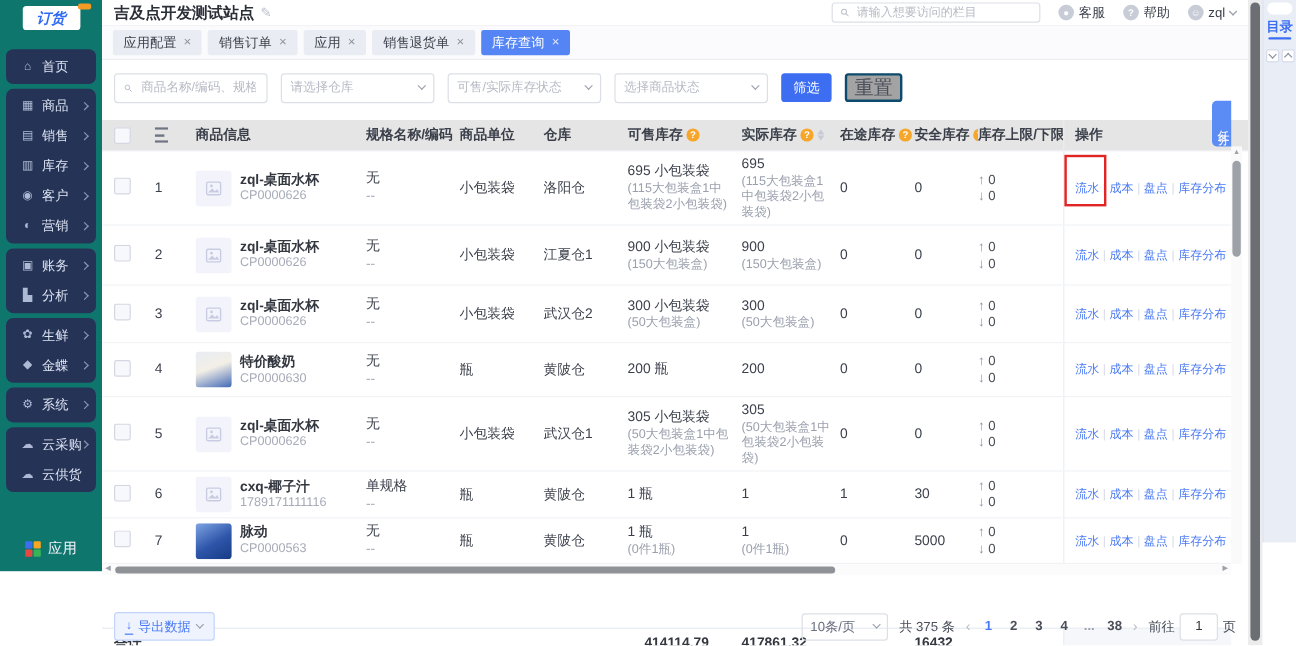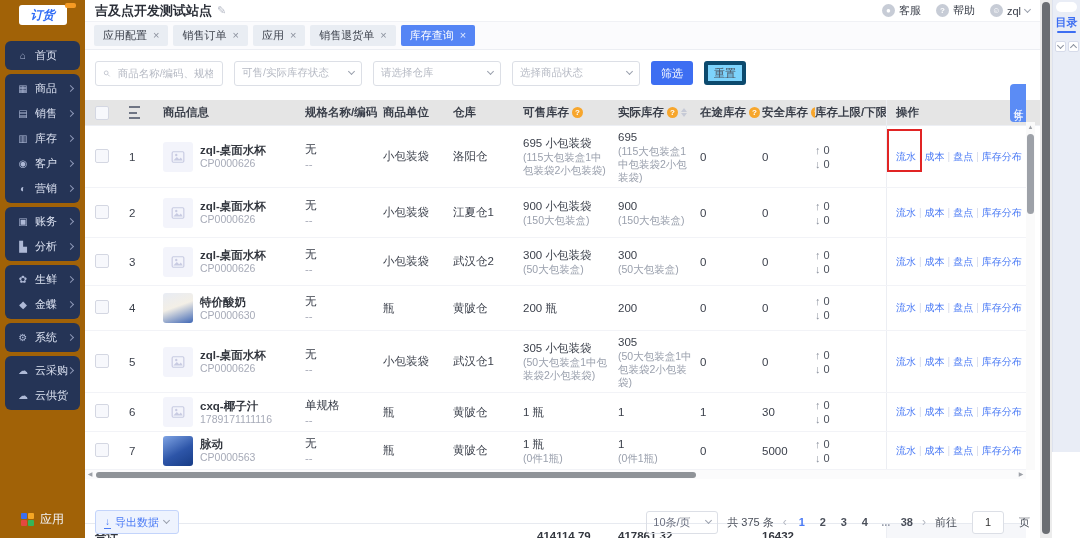--- a/index.html
+++ b/index.html
@@ -1,20 +1,20 @@
 <!DOCTYPE html>
 <html><head>
 <meta charset="utf-8">
 <style>
   html,body{margin:0;padding:0;background:#fff;}
   .app{position:relative;width:1080px;height:538px;overflow:hidden;background:#fff;
        font-family:"Liberation Sans","DejaVu Sans",sans-serif;-webkit-font-smoothing:antialiased;}
 
   
-  .sidebar{position:absolute;left:0;top:0;width:85px;height:538px;background:#a16207;}
+  .sidebar{position:absolute;left:0;top:0;width:85px;height:476px;background:#0f766e;}
   .logo-wrap{position:relative;height:32px;padding-top:5px;display:flex;justify-content:center;}
   .logo{width:48px;height:20px;background:#fff;border-radius:3px;color:#2f6bf5;font-weight:bold;
         font-style:italic;font-size:12px;display:flex;align-items:center;justify-content:center;}
   .logo-badge{position:absolute;right:9px;top:3px;width:11px;height:5px;background:#f59a23;border-radius:2px;}
   .side-menu{padding:4px 5px 0 5px;}
   .side-group{background:#253456;border-radius:6px;margin-bottom:4px;padding:2px 0;}
   .side-item{display:flex;align-items:center;height:25px;padding:0 7px 0 11px;color:#dde3f2;font-size:11px;cursor:pointer;}
   .side-ic{width:14px;color:#aeb9d6;font-size:10px;margin-right:5px;text-align:center;flex:none;}
   .side-label{white-space:nowrap;}
   .chev-r{margin-left:auto;width:4px;height:4px;border-right:1.2px solid #8b96b5;border-bottom:1.2px solid #8b96b5;transform:rotate(-45deg);flex:none;}
@@ -42,21 +42,21 @@
   .tab .tab-x{color:#8a909d;font-size:11px;line-height:1;}
   .tab.active{background:#5585f5;color:#fff;}
   .tab.active .tab-x{color:#e3ecff;}
 
   .filterbar{position:absolute;top:52px;left:0;height:42px;display:flex;align-items:center;padding:0 10px;gap:11px;}
   .f-input{display:flex;align-items:center;gap:5px;width:112px;height:23px;border:1px solid #dcdfe6;border-radius:3px;padding:0 7px;flex:none;}
   .f-input input{border:0;outline:0;width:100%;font-size:10.5px;color:#333;background:transparent;}
   .f-input input::placeholder{color:#b6bac4;}
   .f-select{display:flex;align-items:center;width:112px;height:23px;border:1px solid #dcdfe6;border-radius:3px;padding:0 7px;font-size:10.5px;color:#b6bac4;justify-content:space-between;cursor:pointer;flex:none;white-space:nowrap;overflow:hidden;}
   .btn-primary{min-width:42px;height:24px;background:#3d6ef2;color:#fff;border-radius:3px;font-size:11px;display:flex;align-items:center;justify-content:center;cursor:pointer;border:none;}
-  .btn-plain{min-width:38px;height:24px;background:#7dd3fc;border:4px solid #0c4a6e;color:#4a4f5a;border-radius:3px;font-size:11px;display:flex;align-items:center;justify-content:center;cursor:pointer;}
+  .btn-plain{min-width:38px;height:24px;background:#a3a3a3;border:2px solid #0c4a6e;color:#4a4f5a;border-radius:3px;font-size:16px;display:flex;align-items:center;justify-content:center;cursor:pointer;}
 
   
   .grid{display:grid;grid-template-columns:10px 34px 34px 142px 78px 70px 70px 95px 82px 62px 53px 71px 140px;align-items:center;box-sizing:border-box;}
   .thead{position:absolute;top:100px;left:0;height:26px;width:1009px;background:#e5e5e5;border-bottom:1px solid #edeff4;font-size:11.5px;font-weight:bold;color:#3a3f4a;}
   .th{display:flex;align-items:center;gap:3px;white-space:nowrap;overflow:hidden;}
   .tbody{position:absolute;top:126px;left:0;width:941px;}
   .trow{border-bottom:1px solid #f2f3f7;font-size:11.5px;color:#3a3f4a;width:941px;}
   .cell{white-space:nowrap;overflow:hidden;}
   .col-ops{border-left:1px solid #eceef3;height:100%;display:flex;align-items:center;padding-left:9px;box-sizing:border-box;}
   .cbx{display:inline-block;width:12px;height:12px;border:1px solid #d4d7e2;border-radius:2px;background:#f7f8fc;cursor:pointer;}
@@ -98,21 +98,21 @@
   .export-btn{display:flex;align-items:center;gap:5px;height:22px;padding:0 9px;background:#eef3fe;border:1px solid #c3d4fb;border-radius:3px;color:#4a7af5;font-size:11px;cursor:pointer;}
   .dl-ic{position:relative;font-size:10px;line-height:10px;}
   .dl-ic::after{content:"";position:absolute;left:-1px;right:-1px;bottom:-2px;height:1px;background:#4a7af5;}
   .pager{margin-left:auto;display:flex;align-items:center;gap:9px;font-size:11px;color:#4a4f5a;}
   .psize{display:flex;align-items:center;justify-content:space-between;width:58px;height:21px;border:1px solid #dcdfe6;border-radius:3px;padding:0 6px;color:#6b7080;cursor:pointer;}
   .pages{display:flex;align-items:center;gap:9px;}
   .pg{min-width:12px;text-align:center;cursor:pointer;color:#4a4f5a;font-weight:bold;}
   .pg.active{color:#4a7af5;}
   .pg.dots{color:#9aa0ad;cursor:default;}
   .pchev{color:#b6bac4;font-size:12px;cursor:pointer;line-height:1;}
-  .goto{display:flex;align-items:center;gap:15px;}
+  .goto{display:flex;align-items:center;gap:4px;}
   .goto input{width:26px;height:19px;border:1px solid #dcdfe6;border-radius:3px;text-align:center;font-size:11px;color:#333;outline:none;}
 
   .task-tab{position:absolute;left:925px;top:84px;width:16px;height:38px;background:#5b8cf5;border-radius:4px 0 0 4px;
             color:#fff;font-size:10px;display:flex;align-items:center;justify-content:center;
             writing-mode:vertical-rl;letter-spacing:2px;z-index:6;cursor:pointer;}
   .annotation{position:absolute;left:802px;top:129px;width:31px;height:39px;border:2px solid #e12424;z-index:5;pointer-events:none;}
 
   
   .page-scroll{position:absolute;left:1040px;top:0;width:12px;height:538px;background:#ececec;}
   .page-thumb{position:absolute;left:2px;top:2px;width:8px;height:532px;background:#6b6e73;border-radius:4px;cursor:pointer;}
@@ -222,20 +222,27 @@
       <span>应用</span>
     </div>
   </div>
 
   <div class="main">
 
     <div class="topbar">
       <span class="site-title">吉及点开发测试站点</span>
       <span class="edit-ic">✎</span>
       <div class="topbar-right">
+        <div class="top-search">
+          <svg width="9" height="9" viewBox="0 0 24 24">
+              <circle cx="10" cy="10" r="6" fill="none" stroke="#b9bdc8" stroke-width="2.5"></circle>
+              <line x1="15" y1="15" x2="21" y2="21" stroke="#b9bdc8" stroke-width="2.5"></line>
+            </svg>
+          <input placeholder="请输入想要访问的栏目" style="">
+        </div>
         <div class="top-item">
           <span class="gicon">●</span>
           <span>客服</span>
         </div>
         <div class="top-item">
           <span class="gicon">?</span>
           <span>帮助</span>
         </div>
         <div class="top-item">
           <span class="gicon">☺</span>
@@ -270,25 +277,25 @@
 
     <div class="filterbar">
       <div class="f-input">
         <svg width="9" height="9" viewBox="0 0 24 24">
             <circle cx="10" cy="10" r="6" fill="none" stroke="#b9bdc8" stroke-width="2.5"></circle>
             <line x1="15" y1="15" x2="21" y2="21" stroke="#b9bdc8" stroke-width="2.5"></line>
           </svg>
         <input placeholder="商品名称/编码、规格名称" style="">
       </div>
       <div class="f-select">
+        <span>请选择仓库</span>
+        <span class="chev-d"></span>
+      </div>
+      <div class="f-select">
         <span>可售/实际库存状态</span>
-        <span class="chev-d"></span>
-      </div>
-      <div class="f-select">
-        <span>请选择仓库</span>
         <span class="chev-d"></span>
       </div>
       <div class="f-select">
         <span>选择商品状态</span>
         <span class="chev-d"></span>
       </div>
       <button class="btn-primary">筛选</button>
       <button class="btn-plain">重置</button>
     </div>
 

